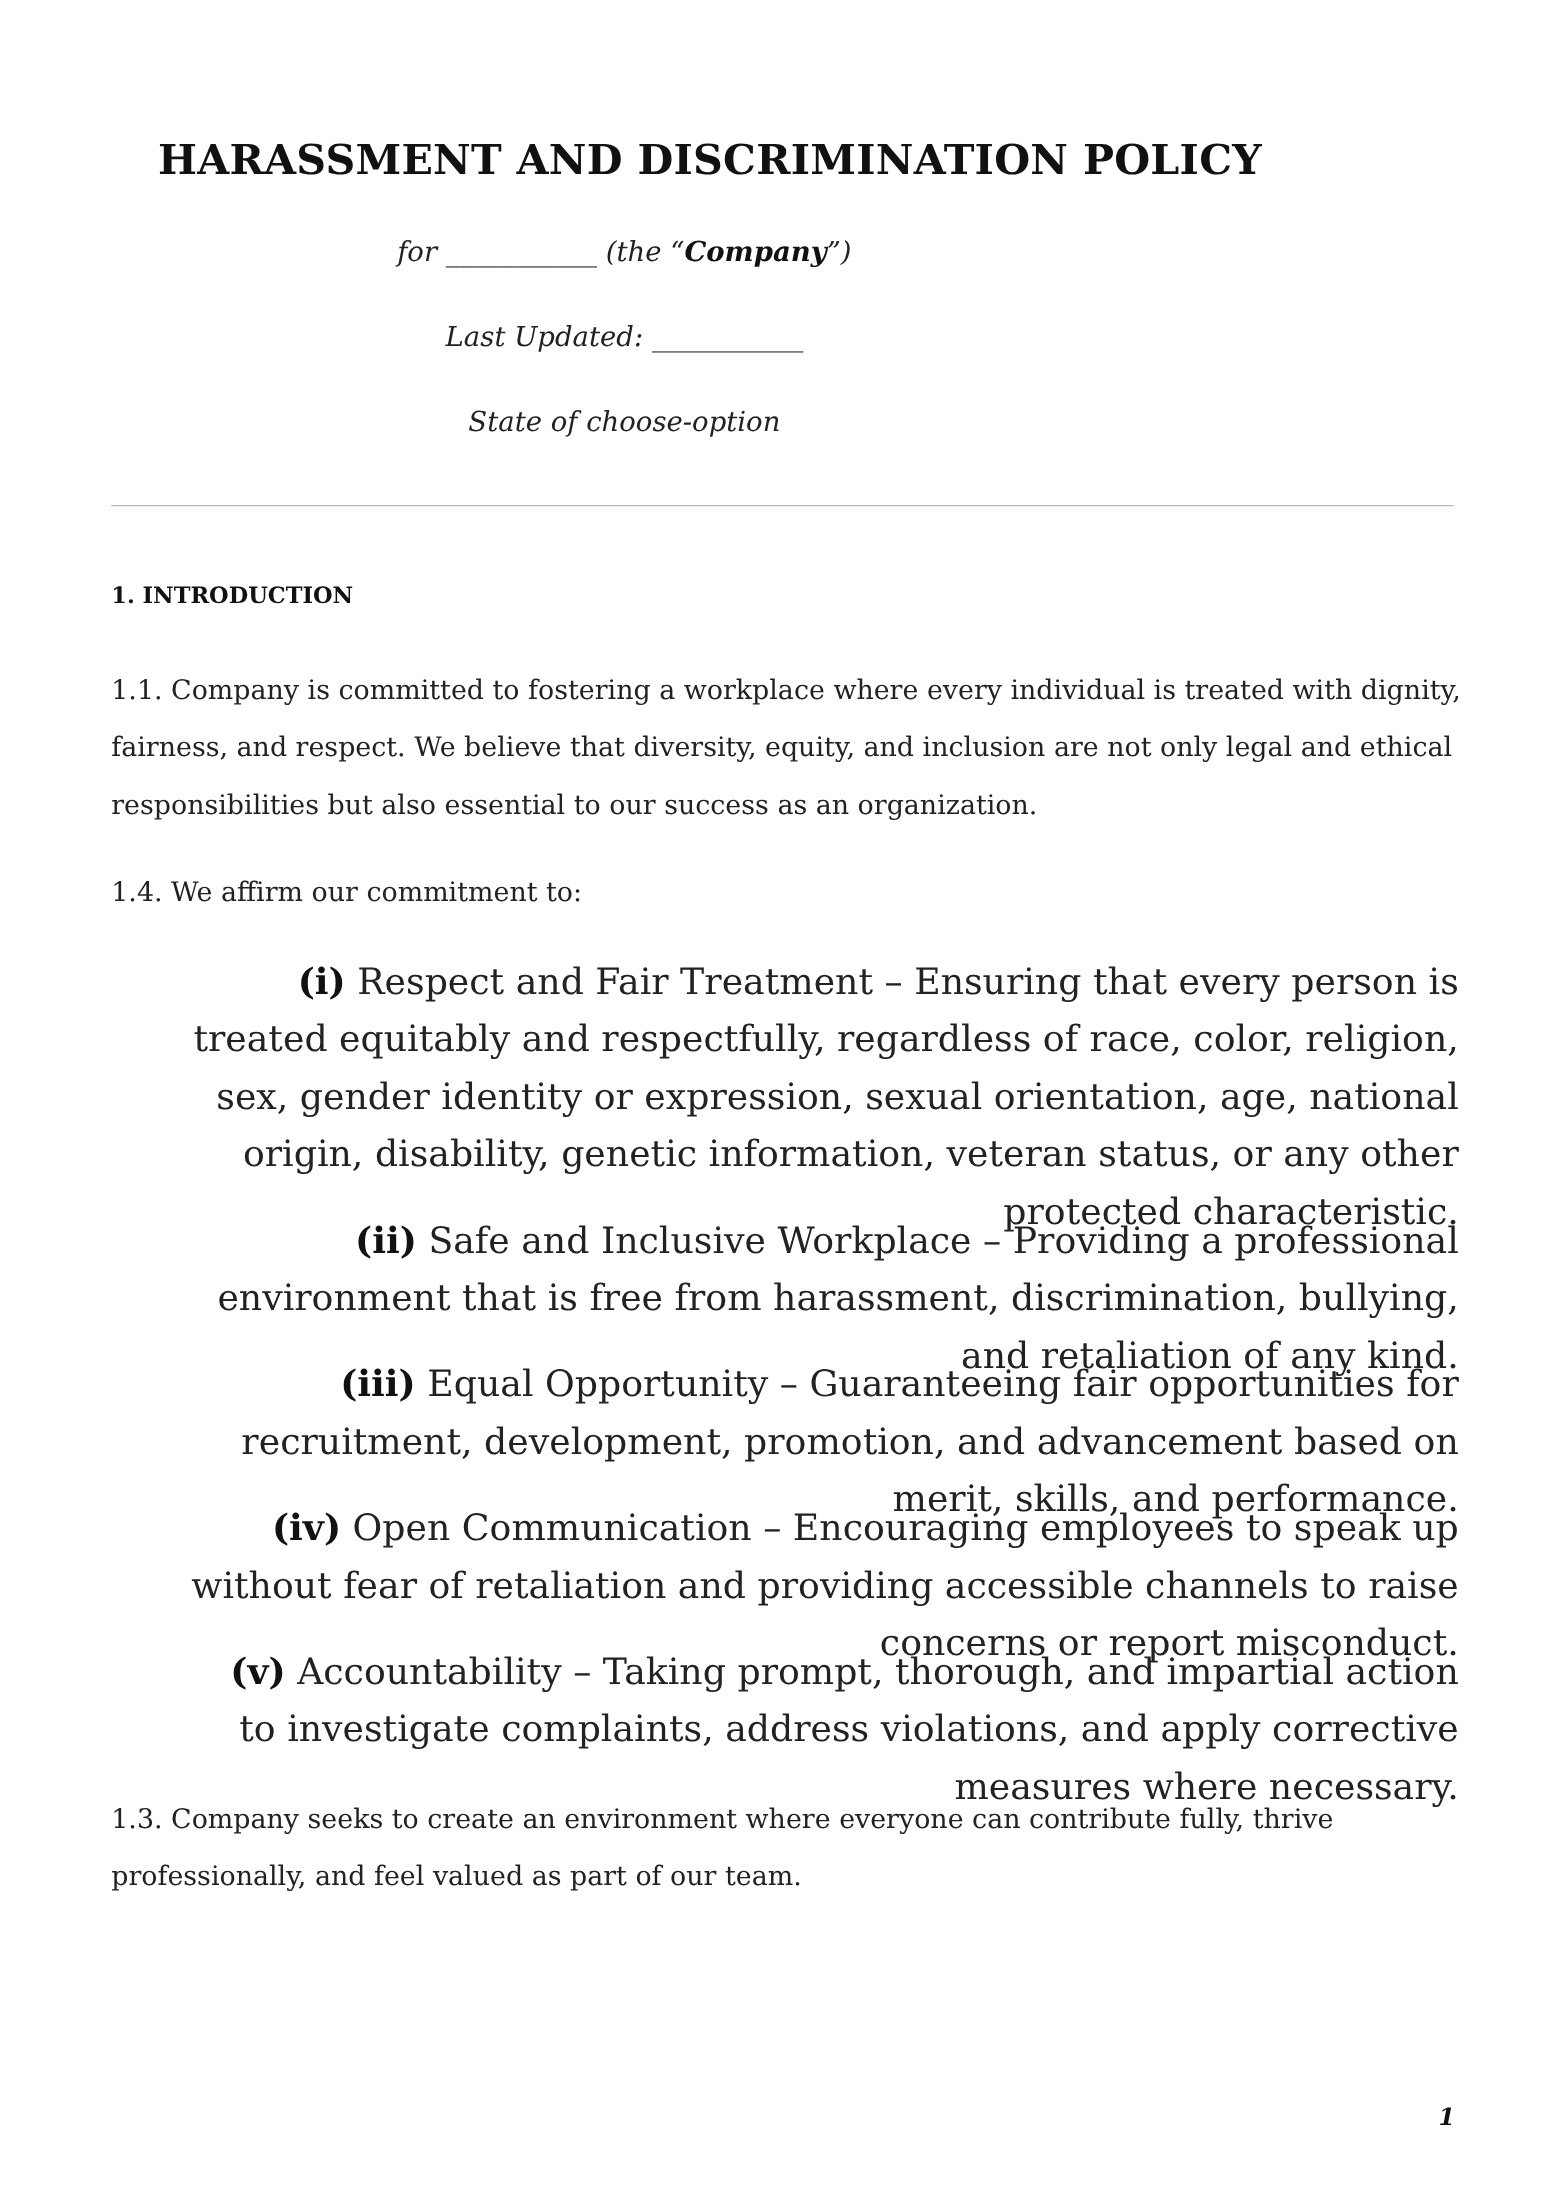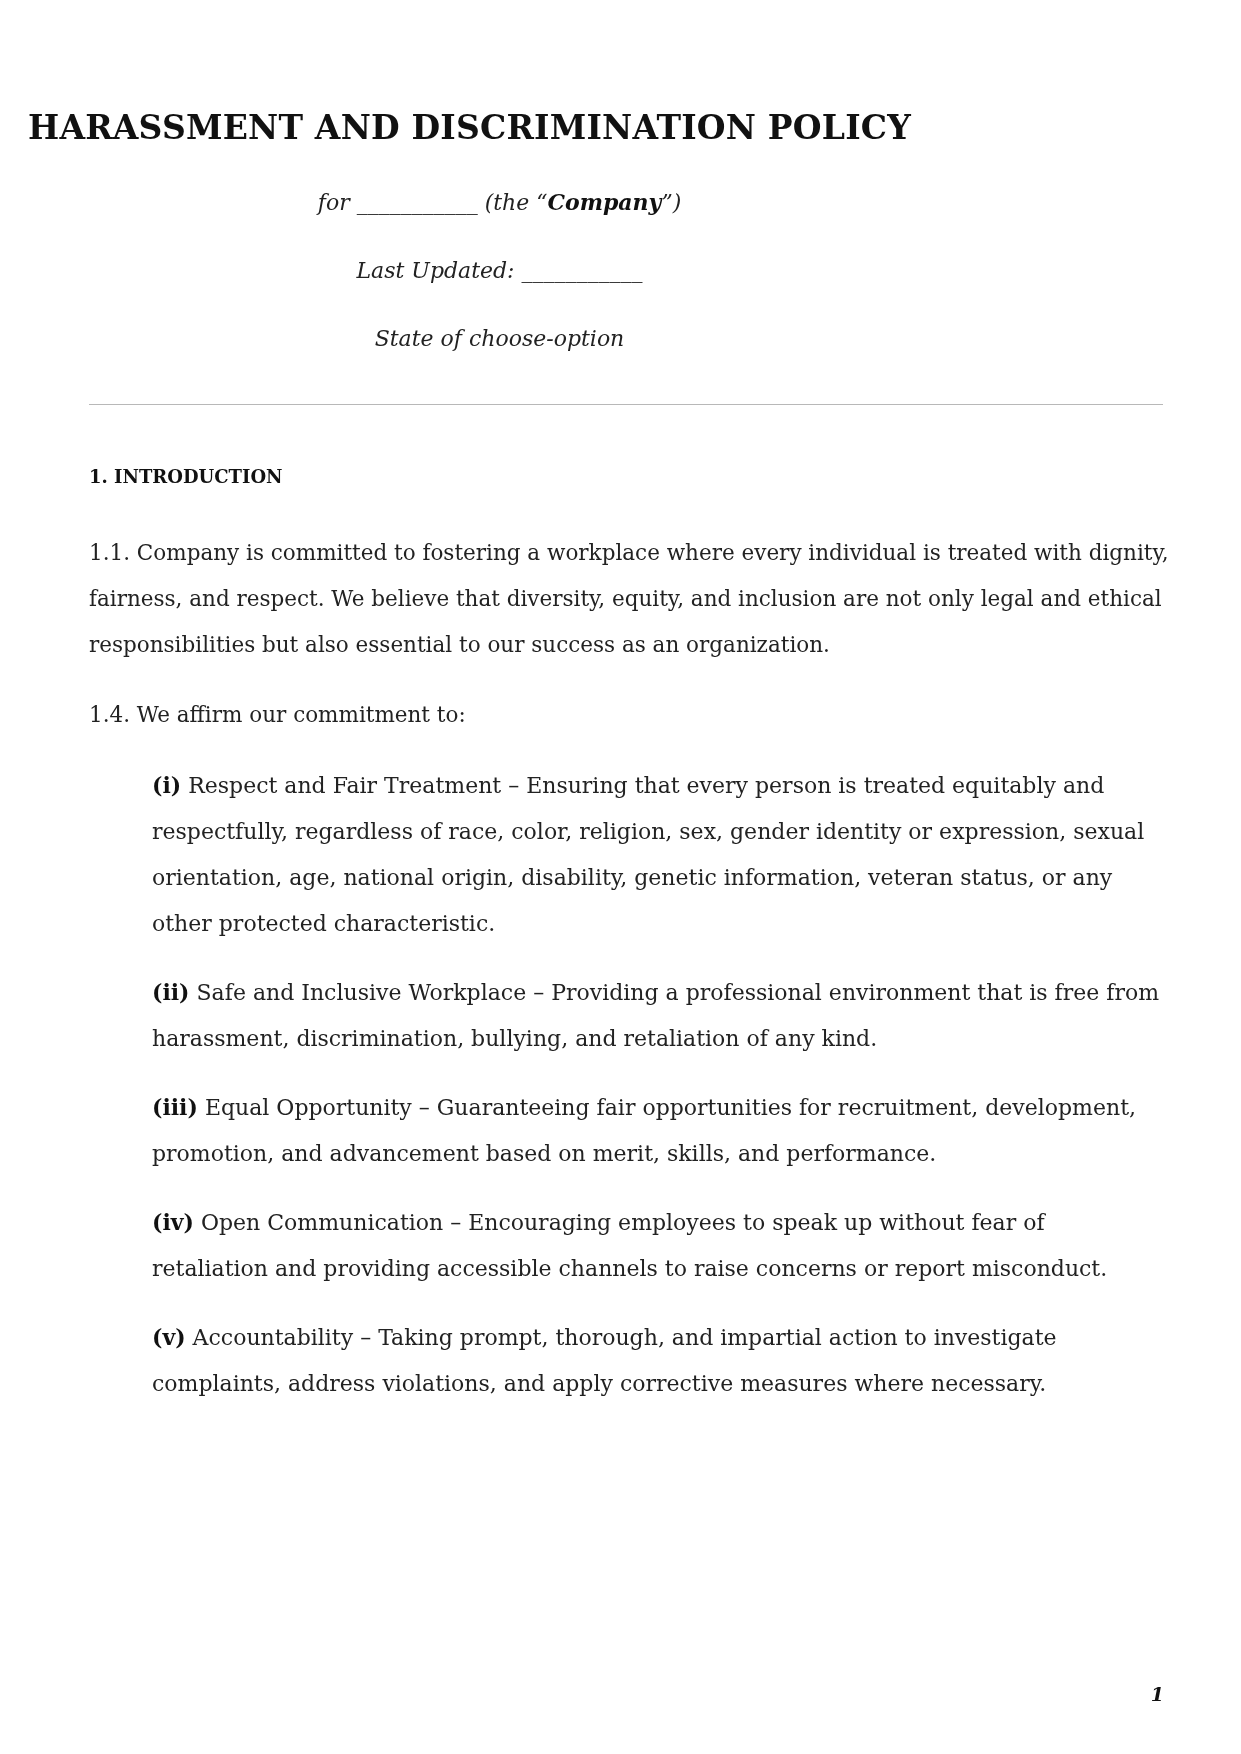--- a/index.html
+++ b/index.html
@@ -4,23 +4,22 @@
 <style>
   html, body { margin: 0; padding: 0; background: #ffffff; }
   body {
     width: 1241px; height: 1754px; position: relative; overflow: hidden;
     font-family: "DejaVu Serif", "Liberation Serif", serif;
     color: #1a1a1a;
   }
   .page { position: absolute; left: 0; top: 0; width: 1241px; height: 1754px; }
   .title {
     position: absolute; left: 0; width: 1136px; top: 108px;
-    font-weight: bold; font-size: 33px; letter-spacing: 0.2px;
+    text-align: center; font-weight: bold; font-size: 33px; letter-spacing: 0.2px;
     color: #111;
-    padding-left: 28px;
   }
   .subline {
     position: absolute; left: 0; width: 999px; text-align: center;
     font-style: italic; font-size: 22px; color: #222;
   }
   .sub-for { top: 189px; }
   .sub-updated { top: 258px; }
   .sub-state { top: 326px; text-align: center; }
   .subline b { font-weight: bold; color: #111; }
   .rule {
@@ -30,21 +29,21 @@
   .h1 {
     position: absolute; left: 89px; top: 466px;
     font-weight: bold; font-size: 18px; color: #111;
   }
   .para {
     position: absolute; left: 89px; width: 1080px;
     font-size: 21.5px; line-height: 46px; color: #222;
   }
   .item {
     position: absolute; left: 152px; width: 1015px;
-    font-size: 22px; line-height: 46px; color: #222;
+    font-size: 29px; line-height: 46px; color: #222; text-align: right;
   }
   .item .num { font-weight: bold; color: #111; }
   .p11 { top: 530px; }
   .p12 { top: 692px; }
   .i1 { top: 762px; }
   .i2 { top: 969px; }
   .i3 { top: 1084px; }
   .i4 { top: 1199px; }
   .i5 { top: 1314px; }
   .p13 { top: 1433px; }
@@ -99,16 +98,17 @@
   <div class="item i4">
     <span class="num">(iv)</span>
     <span>Open Communication – Encouraging employees to speak up without fear of retaliation and providing accessible channels to raise concerns or report misconduct.</span>
   </div>
 
   <div class="item i5">
     <span class="num">(v)</span>
     <span>Accountability – Taking prompt, thorough, and impartial action to investigate complaints, address violations, and apply corrective measures where necessary.</span>
   </div>
 
+  <div class="para p13">1.3. Company seeks to create an environment where everyone can contribute fully, thrive professionally, and feel valued as part of our team.</div>
 
   <div class="pagenum">1</div>
 
 </div>
 
 </body></html>

